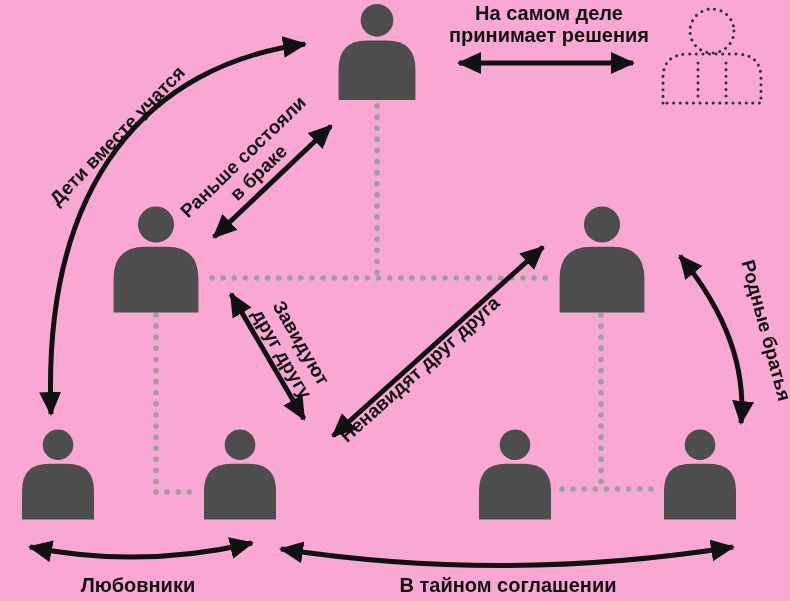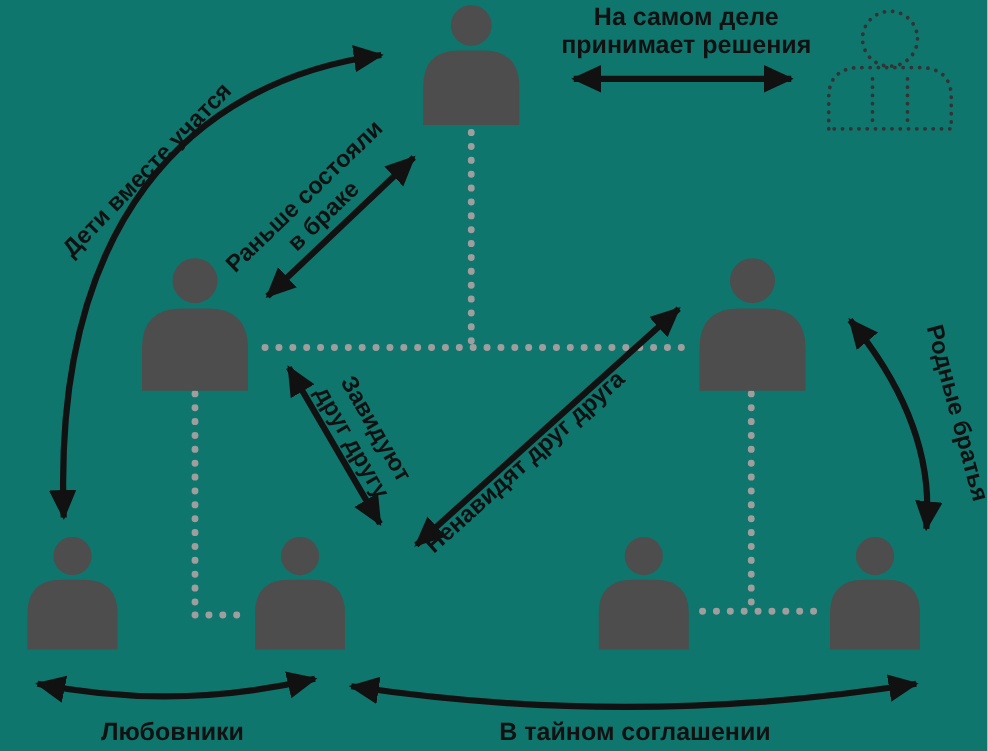--- a/index.html
+++ b/index.html
@@ -4,21 +4,21 @@
 <style>
   html, body {
     margin: 0;
     padding: 0;
     background: #ffffff;
   }
   .canvas {
     width: 790px;
     height: 601px;
     position: relative;
-    background: #0f766e;
+    background: #f9a8d4;
     overflow: hidden;
   }
   svg {
     display: block;
   }
   text {
     font-family: "Liberation Sans", "DejaVu Sans", sans-serif;
     font-weight: 700;
     fill: #111111;
   }

